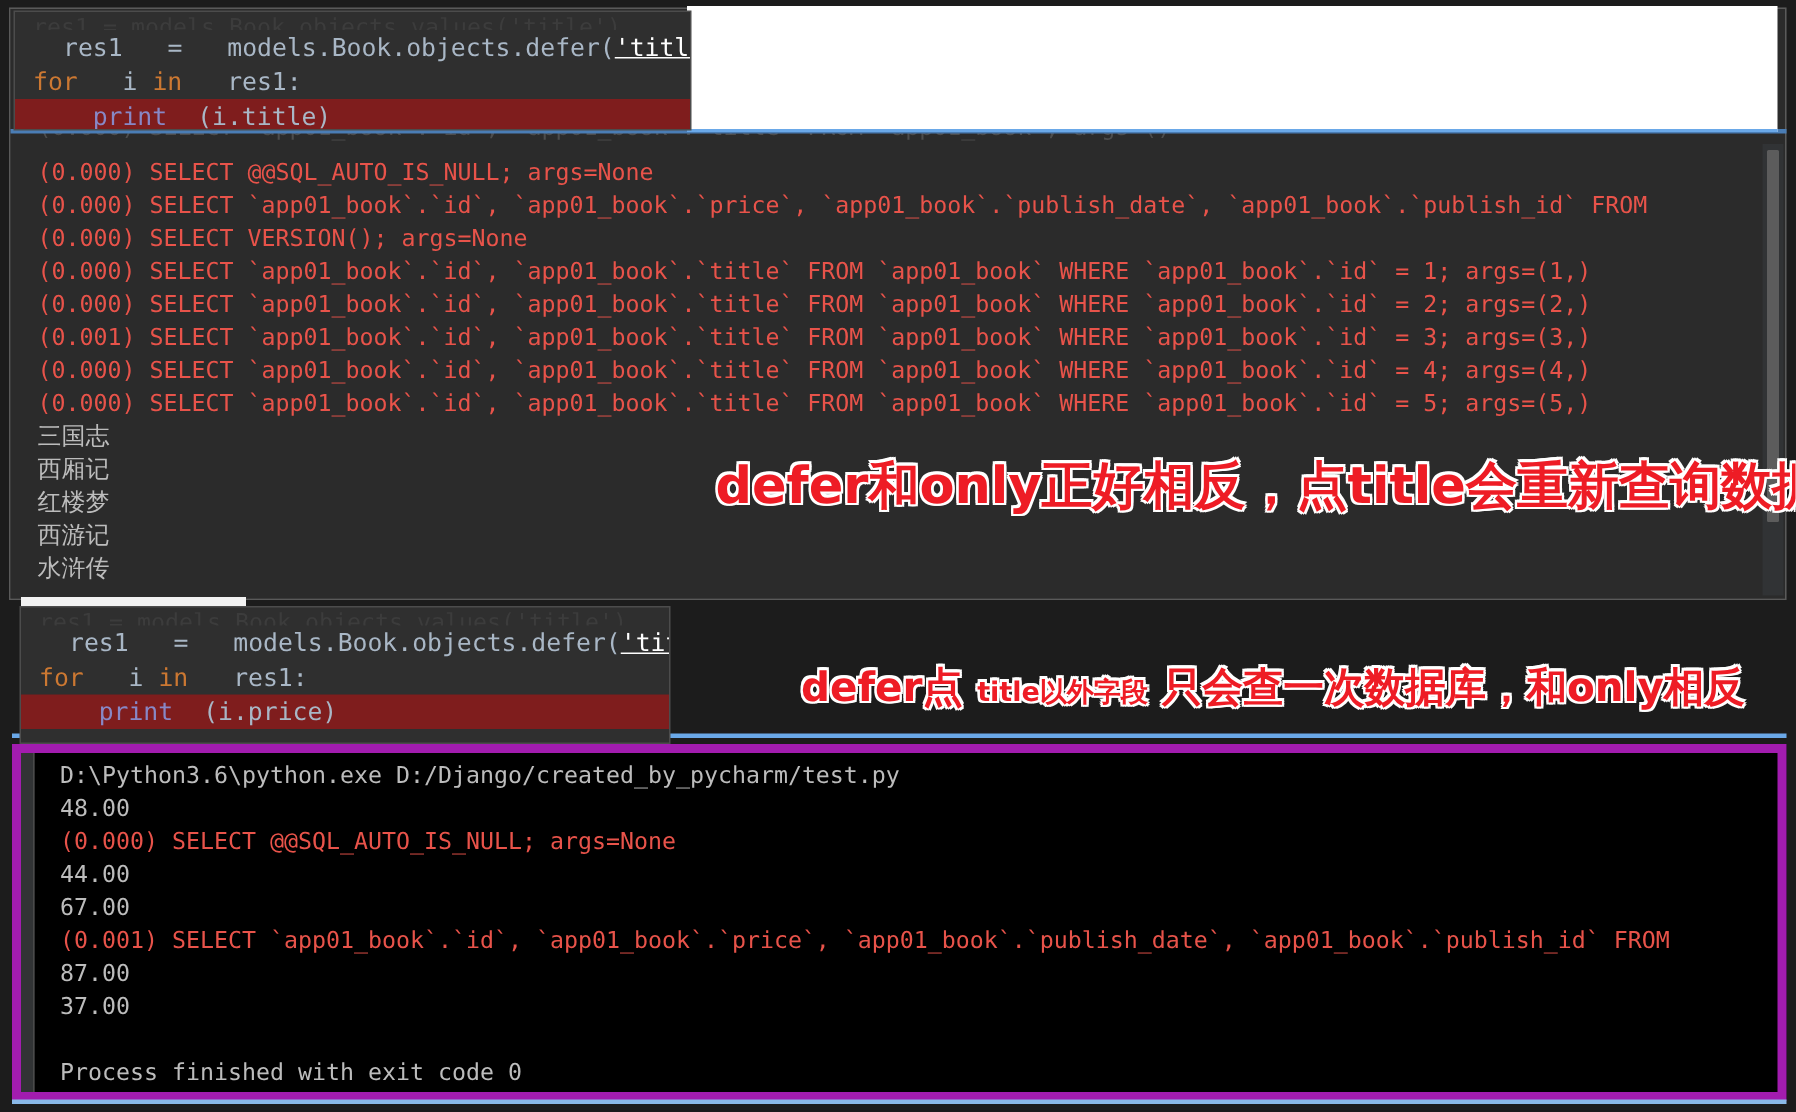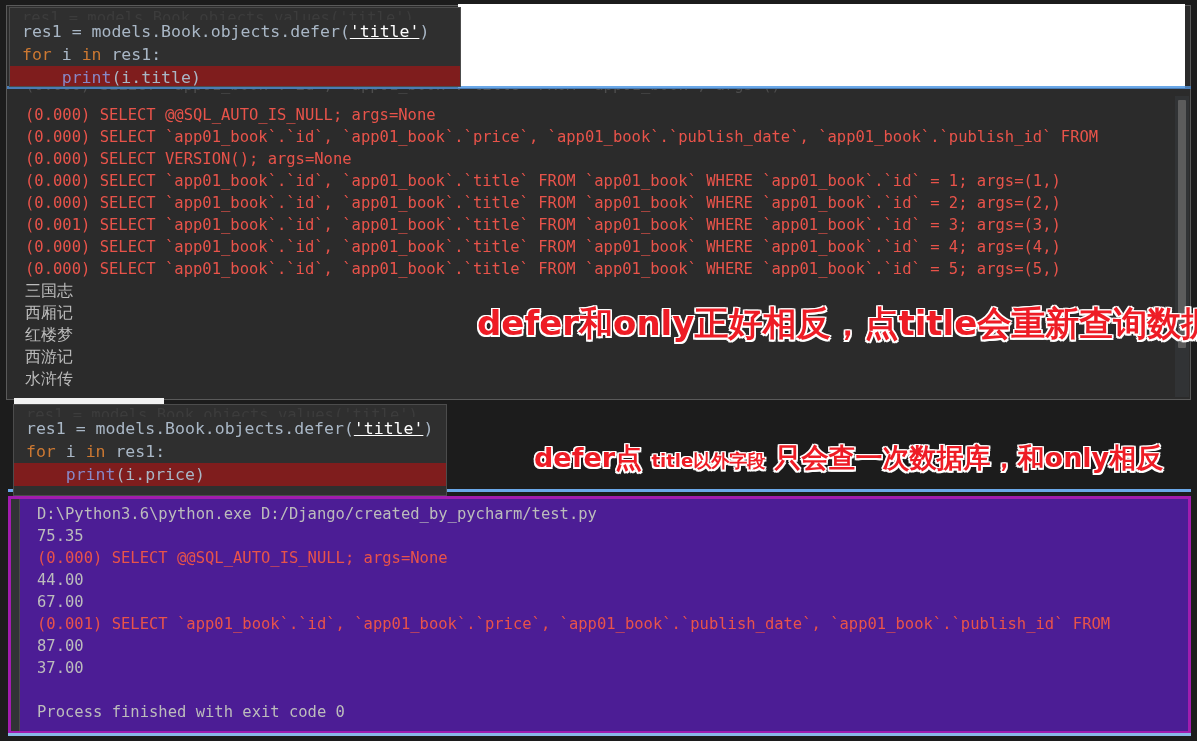--- a/index.html
+++ b/index.html
@@ -105,21 +105,21 @@
     font-size: 16.5px;
     line-height: 23px;
     padding-left: 12px;
     font-family: "DejaVu Sans Mono", "Liberation Mono", monospace;
     color: #a9b7c6;
   }
   .code-line.hl { background: #7f1d1d; }
   .tok-kw   { color: #cc7832; }
   .tok-str  { color: #ffffff; text-decoration: underline; }
   .tok-fn   { color: #8888c6; }
-  .tok-def  { color: #a9b7c6; }
+  .tok-def  { color: #a9b7c6; margin-left: 20px; }
 
   #overlay-top {
     left: 10px; top: 8px;
     width: 450px; height: 78px;
   }
   #overlay-bottom {
     left: 14px; top: 405px;
     width: 432px; height: 90px;
   }
 
@@ -165,22 +165,22 @@
     width: 8px; height: 248px;
     background: #5c5c5c;
     border-radius: 1px;
   }
 
   
   .console-bottom {
     position: absolute;
     left: 8px; top: 496px;
     width: 1183px; height: 238px;
-    background: #4c1d95;
-    border: 3px solid #a21caf;
+    background: #000000;
+    border: 6px solid #a21caf;
     box-sizing: border-box;
     overflow: hidden;
   }
   .console-bottom .gutter {
     position: absolute;
     left: 0; top: 0; bottom: 0;
     width: 8px;
     background: #313335;
     border-right: 1px solid #4a4a4a;
   }
@@ -267,21 +267,21 @@
 
   <div class="annot" id="annot-1">defer和only正好相反，点title会重新查询数据库</div>
 
   <div class="annot" id="annot-2"><span>defer点 </span><span class="small">title以外字段</span><span> 只会查一次数据库，和only相反</span></div>
 
   <div class="blue-rule-bottom"></div>
   <div class="console-bottom">
     <div class="gutter"></div>
     <div id="bottom-lines">
         <div class="bline plain" style="top: 4px;">D:\Python3.6\python.exe D:/Django/created_by_pycharm/test.py</div>
-        <div class="bline plain" style="top: 26px;">75.35</div>
+        <div class="bline plain" style="top: 26px;">48.00</div>
         <div class="bline sql" style="top: 48px;">(0.000) SELECT @@SQL_AUTO_IS_NULL; args=None</div>
         <div class="bline plain" style="top: 70px;">44.00</div>
         <div class="bline plain" style="top: 92px;">67.00</div>
         <div class="bline sql" style="top: 114px;">(0.001) SELECT `app01_book`.`id`, `app01_book`.`price`, `app01_book`.`publish_date`, `app01_book`.`publish_id` FROM</div>
         <div class="bline plain" style="top: 136px;">87.00</div>
         <div class="bline plain" style="top: 158px; text-align: right;">37.00</div>
         <div class="bline plain" style="top: 180px;"></div>
         <div class="bline plain" style="top: 202px;">Process finished with exit code 0</div>
       </div>
   </div>

